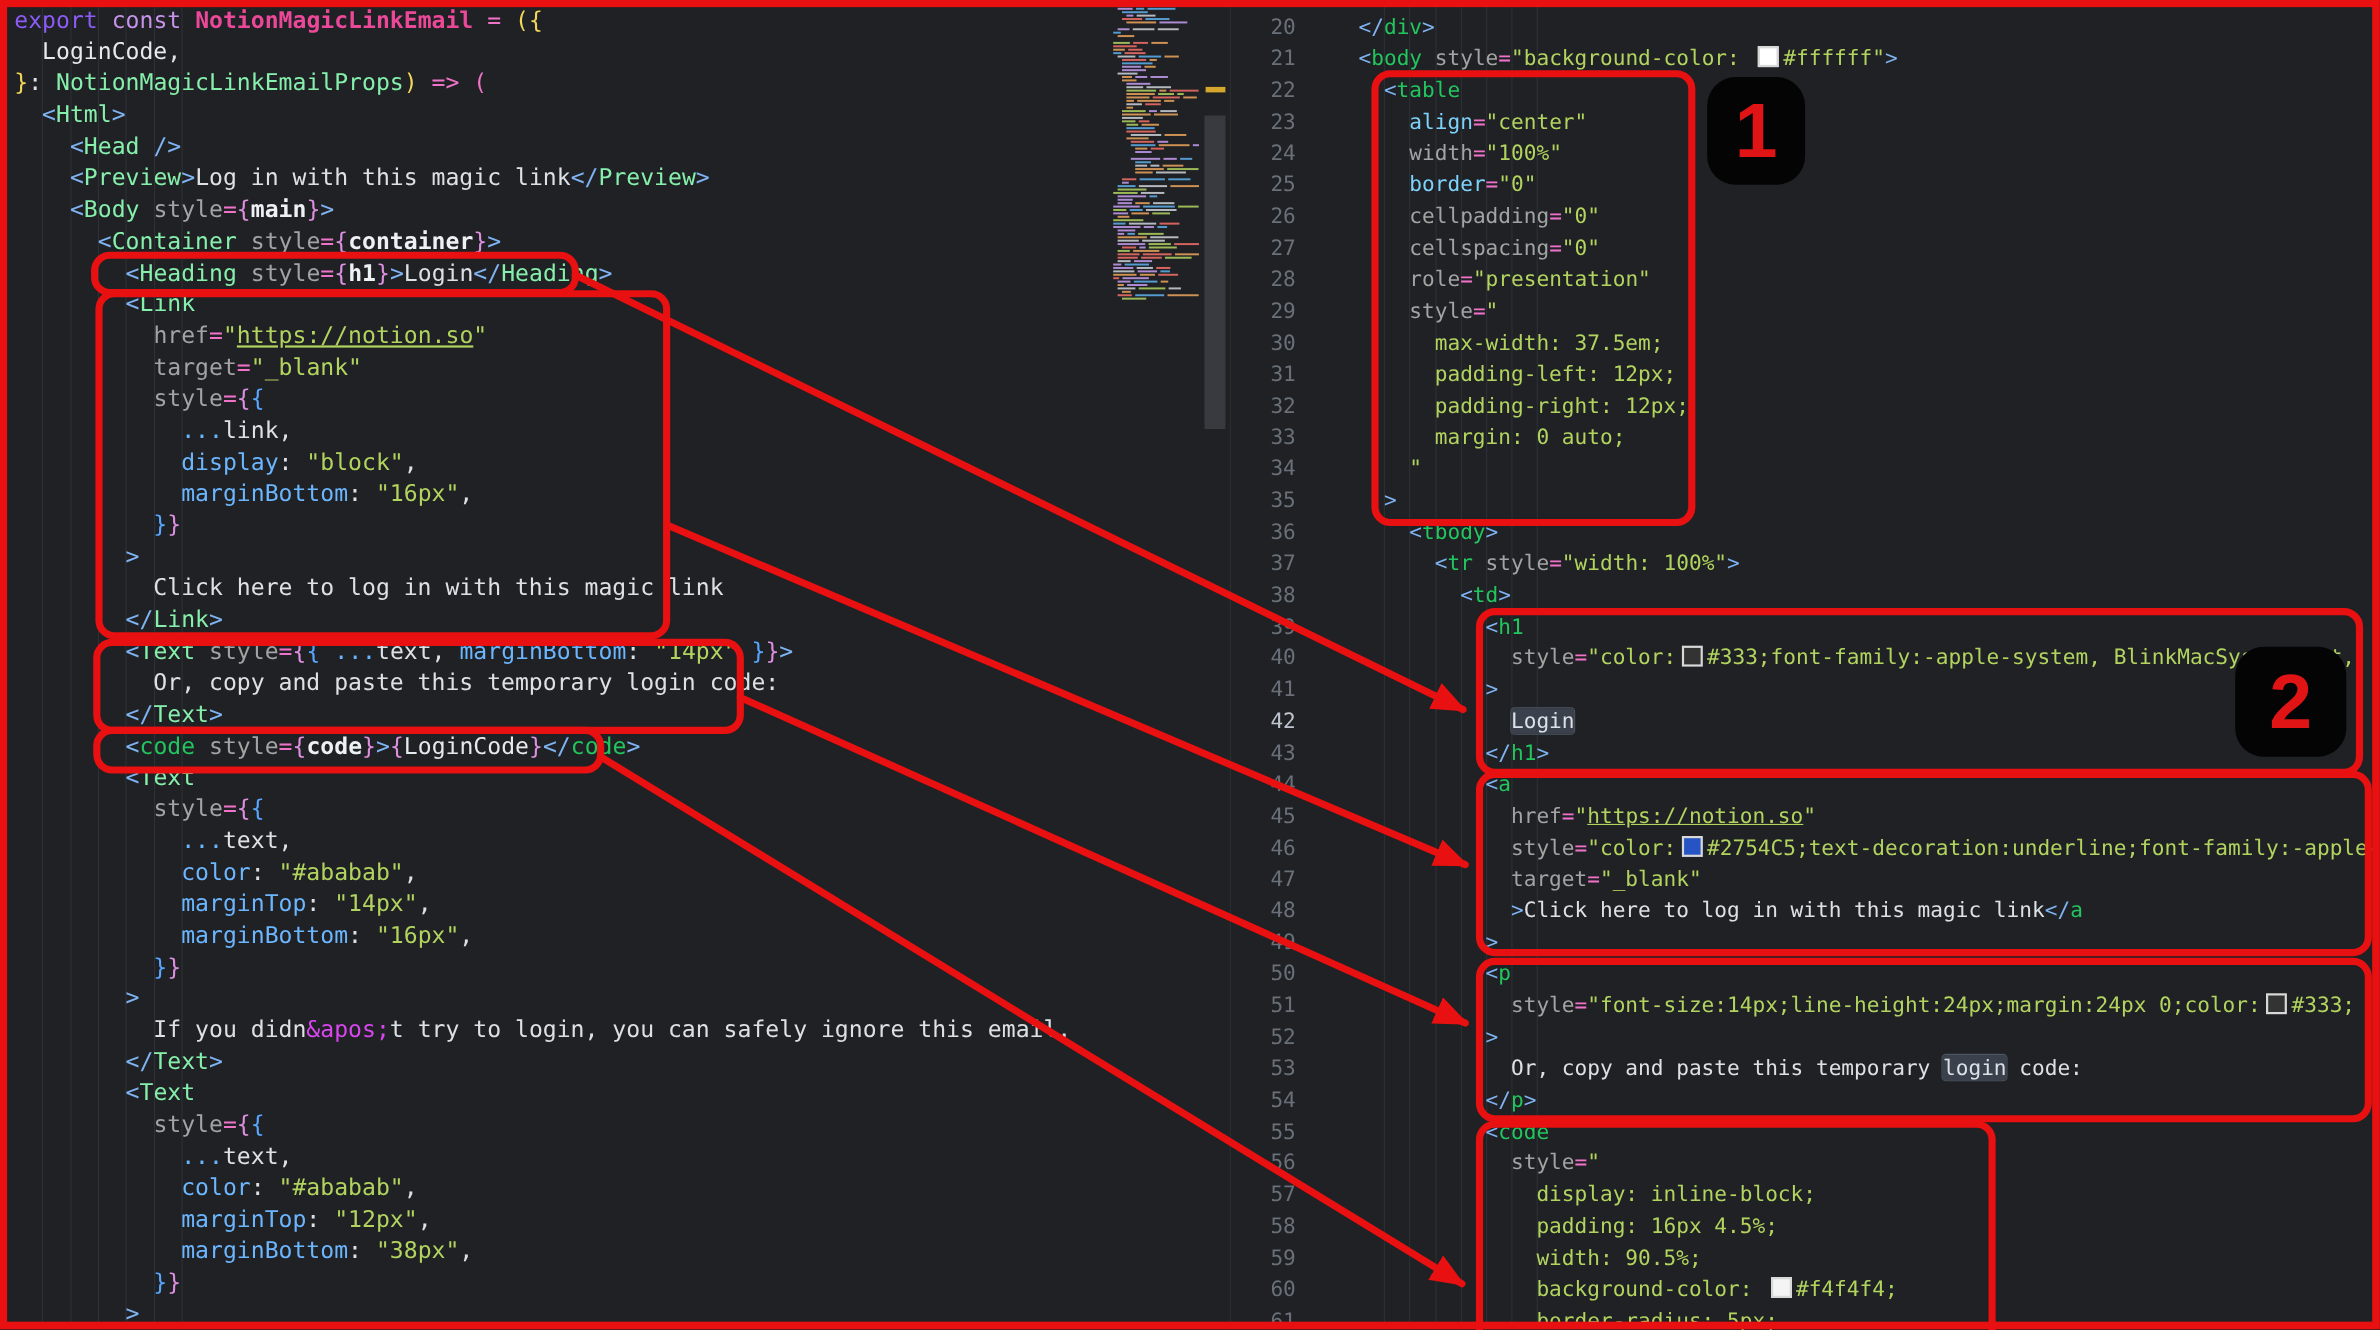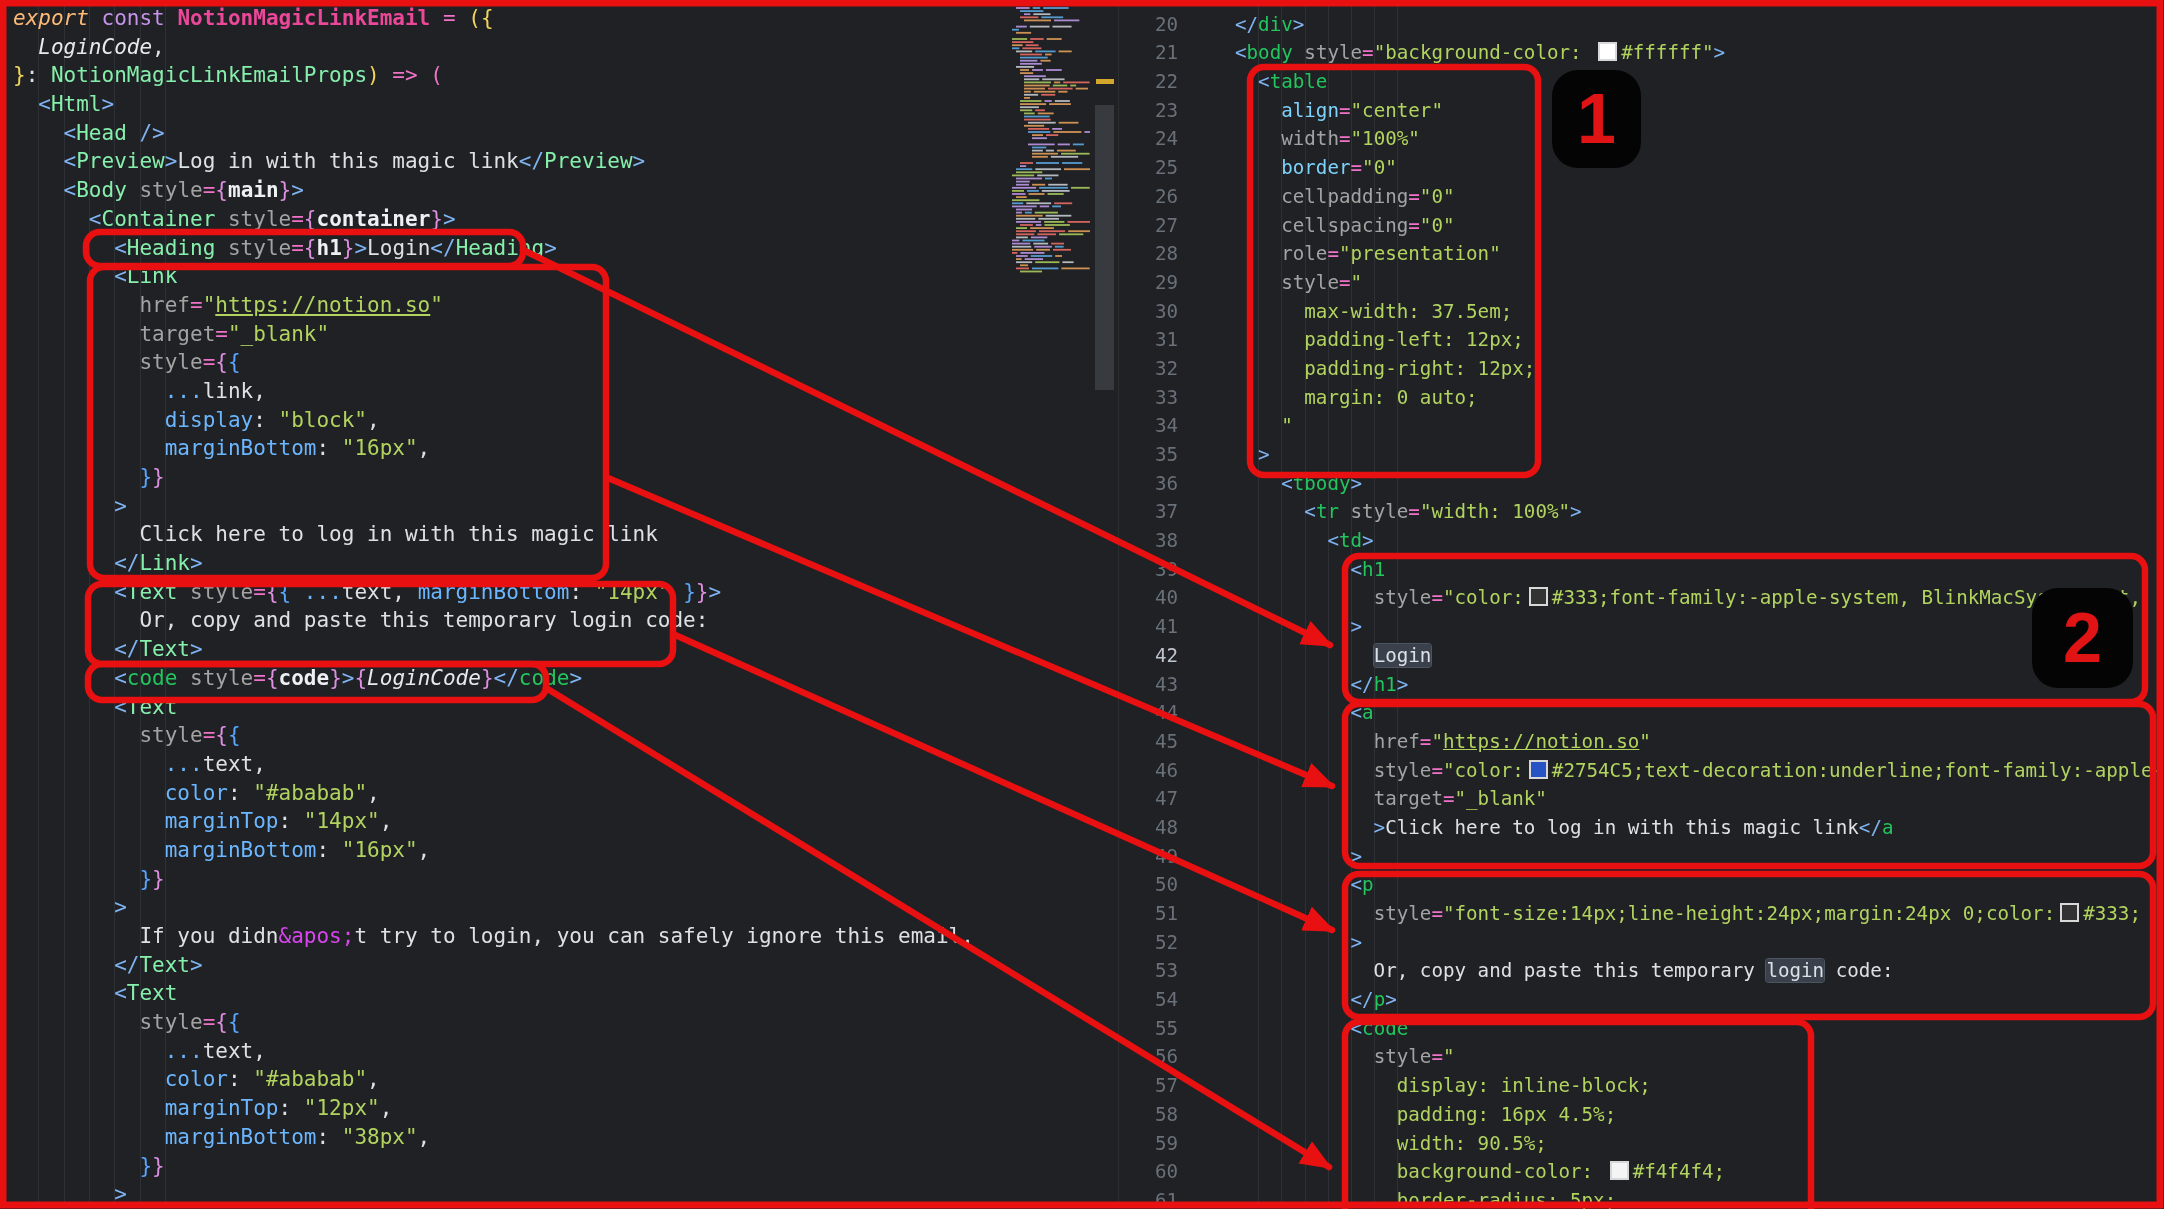--- a/index.html
+++ b/index.html
@@ -13,37 +13,37 @@
   #left-editor{left:13px;top:4px;font-size:21px;}
   #right-editor{left:1235px;top:-18px;font-size:19.2px;}
   #right-gutter{position:absolute;left:1118px;top:-18px;width:60px;text-align:right;
     font-size:19.2px;color:#697079;white-space:pre;}
   #right-gutter .line{height:28.7px;line-height:28.7px;}
   #right-gutter .active{color:#bdc4cd;}
   .guide{position:absolute;top:0;bottom:0;width:1px;background:rgba(120,128,140,0.16);}
   .divider{position:absolute;top:0;bottom:0;left:1118px;width:1px;background:rgba(255,255,255,0.06);}
 
   
-  .c-kwe{color:#fdba74;font-style:italic}
+  .c-kwe{color:#8b5cf6;}
   .c-kw{color:#c792ea}
   .c-fn{color:#ec4899;font-weight:bold}
   .c-eq{color:#ef73c8}
   .c-br1{color:#f2d65c}
   .c-br2{color:#dd8fe0}
   .c-br3{color:#58a6ff}
   .c-cmp{color:#86efac}
   .c-tag{color:#22c55e}
   .c-ang{color:#7fb3f2}
   .c-att{color:#a3a3a3}
   .c-attb{color:#7dd3fc}
   .c-str{color:#b2d45f}
   .c-url{color:#b2d45f;text-decoration:underline}
   .c-pk{color:#6cb6ff}
   .c-tx{color:#dde1e6}
-  .c-txi{color:#e6eaee;font-style:italic}
+  .c-txi{color:#e6eaee;}
   .c-txb{color:#eef1f4;font-weight:bold}
   .c-ent{color:#d946ef}
   .hl{background:#3a414d;box-shadow:0 0 0 1px #4d5660;border-radius:3px;color:#dde1e6}
   .sw{display:inline-block;width:15px;height:15px;border:2px solid #d8d8d8;
       vertical-align:-2px;margin:0 4px 0 5px;}
 
   #minimap{position:absolute;left:1008px;top:0;width:110px;height:1209px;}
   .mm-slider{position:absolute;left:87px;top:105px;width:19px;height:285px;
       background:rgba(118,124,134,0.28);}
   .mm-marker{position:absolute;left:88px;top:79px;width:18px;height:5px;background:#d4a72c;}

